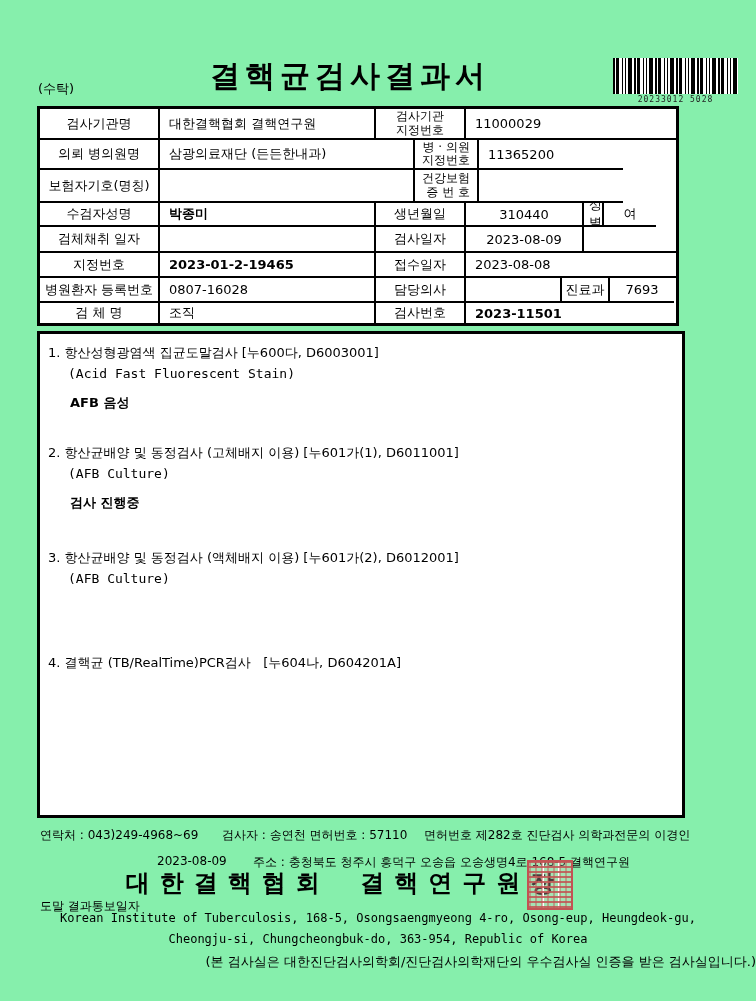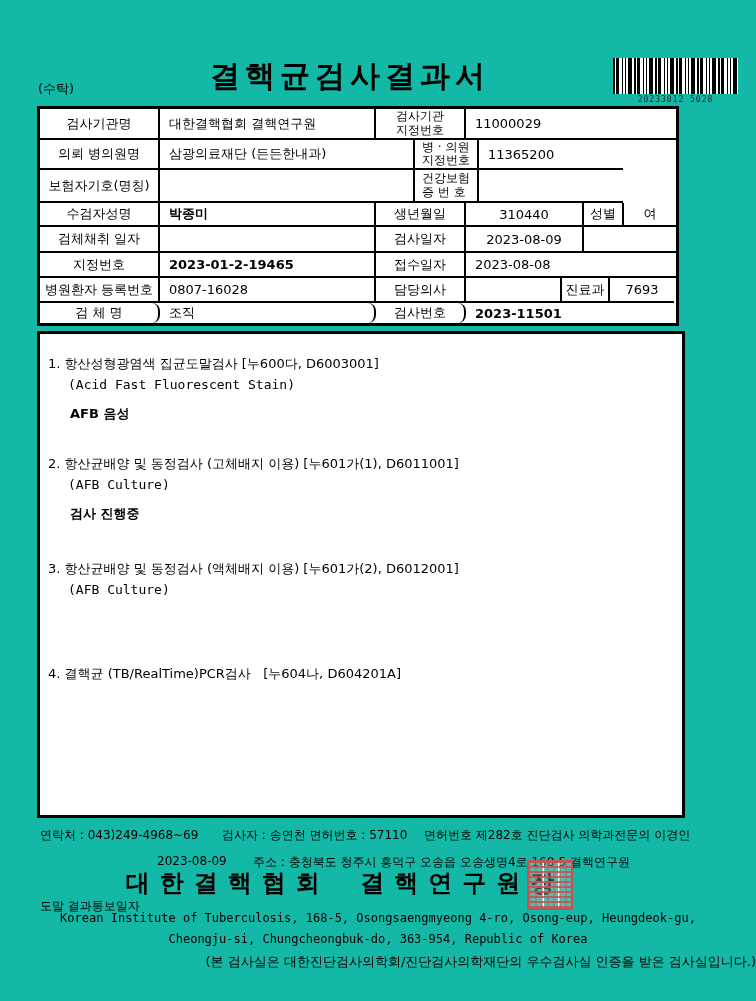--- a/index.html
+++ b/index.html
@@ -1,18 +1,18 @@
 <!DOCTYPE html>
 <html><head>
 <meta charset="utf-8">
 <style>
   html,body{margin:0;padding:0;background:#e8e8e8;}
   .page{
     position:relative;width:756px;height:1001px;margin:0 auto;
-    background:#14b8a6;color:#000;overflow:hidden;
+    background:#86efac;color:#000;overflow:hidden;
     font-family:"DejaVu Sans","Liberation Sans",sans-serif;
   }
   
   .consign{position:absolute;left:38px;top:80px;font-size:13px;}
   .doc-title{
     position:absolute;left:0;right:0;top:56px;text-align:center;
     transform:translateX(-28px);
     font-family:"DejaVu Serif","Liberation Serif",serif;
     font-size:30px;font-weight:bold;letter-spacing:5px;white-space:nowrap;
   }
@@ -30,39 +30,39 @@
   }
   
   .tbl{
     position:absolute;left:37px;top:106px;width:642px;
     border:3px solid #000;box-sizing:border-box;background:#fff;
   }
   .row{display:flex;width:100%;}
   .cell{
     box-sizing:border-box;border-right:2px solid #000;border-bottom:2px solid #000;
     display:flex;align-items:center;justify-content:center;
-    font-size:13px;overflow:hidden;white-space:pre-line;text-align:left;
+    font-size:13px;overflow:hidden;white-space:pre-line;text-align:right;
   }
   .row .cell:last-child{border-right:none;}
-  .row.last .cell{border-bottom:none;border-radius:8px;}
+  .row.last .cell{border-bottom:none;}
   .vleft{justify-content:flex-start;text-align:left;padding-left:9px;white-space:pre;}
   .small{font-size:12px;line-height:1.12;}
   .bold{font-weight:bold;}
   .h31{height:31px}.h30{height:30px}.h33{height:33px}.h24{height:24px}
   .h26{height:26px}.h25{height:25px}.h20{height:20px}
   .w120{width:120px}.w216{width:216px}.w90{width:90px}.w210{width:210px}
   .w308{width:255px}.w64{width:64px}.w144{width:144px}
-  .w118{width:118px}.w40{width:40px}.w52{width:52px}.w92{width:92px}
+  .w118{width:118px}.w40{width:20px}.w52{width:52px}.w92{width:92px}
   .w96{width:96px}.w48{width:48px}.w66{width:64px}
   
   .results-box{
     position:absolute;left:37px;top:331px;width:648px;height:487px;
     border:3px solid #000;box-sizing:border-box;background:#fff;
   }
-  .item{position:absolute;left:8px;right:22px;margin-top:11px;}
+  .item{position:absolute;left:8px;right:22px;}
   .it1{top:10px}.it2{top:110px}.it3{top:215px}.it4{top:320px}
   .item-title{font-size:13px;white-space:pre-wrap;}
   .item-sub{
     font-family:"DejaVu Sans Mono","Liberation Mono",monospace;
     font-size:13px;margin-left:20px;margin-top:4px;
   }
   .item-result{font-size:13px;font-weight:bold;margin-left:22px;margin-top:13px;}
   
   .fnote{position:absolute;font-size:12px;white-space:nowrap;}
   .f-contact{left:40px;top:827px;}

